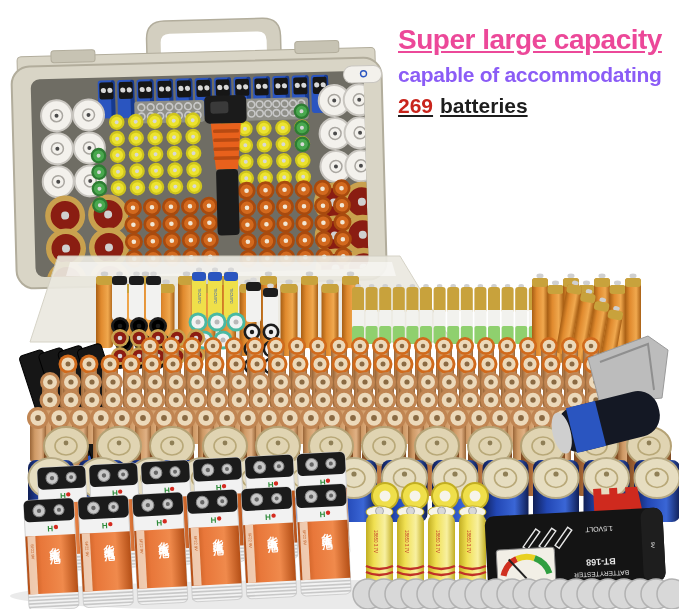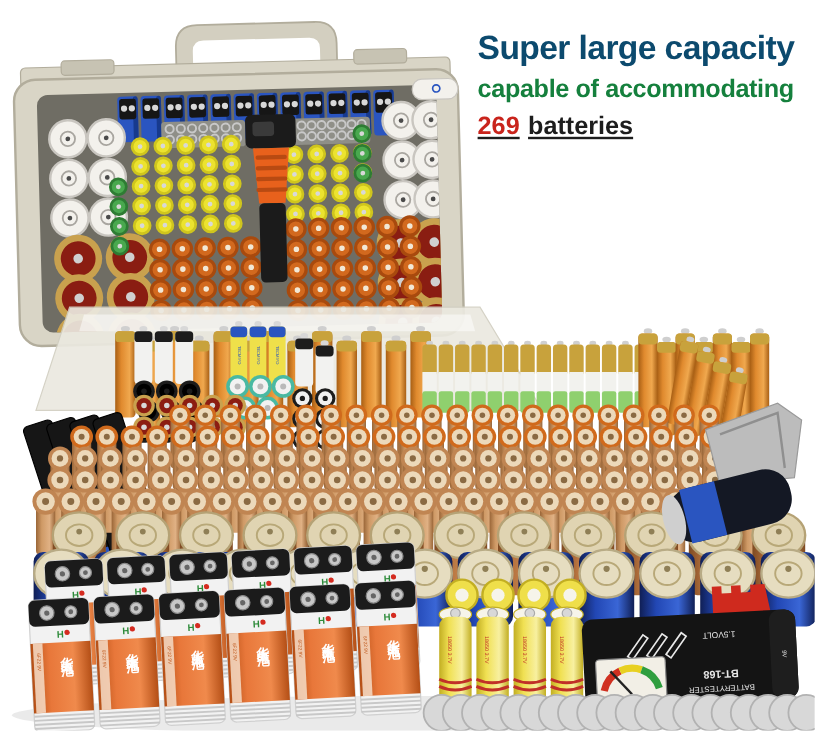--- a/index.html
+++ b/index.html
@@ -1,21 +1,21 @@
 <!DOCTYPE html>
 <html><head>
 <meta charset="utf-8">
 <style>
   html,body{margin:0;padding:0;background:#ffffff;}
   #stage{position:relative;width:679px;height:609px;overflow:hidden;background:#ffffff;
          font-family:"Liberation Sans",sans-serif;}
   #scene{position:absolute;left:0;top:0;}
   #headline{position:absolute;left:398px;top:24px;width:276px;line-height:1.15;}
-  #headline .l1{font-size:28px;font-weight:700;color:#0c4a6e;letter-spacing:-0.5px;white-space:nowrap;}
-  #headline .l2{font-size:21px;font-weight:700;color:#15803d;margin-top:7px;letter-spacing:-0.3px;white-space:nowrap;}
+  #headline .l1{font-size:28px;font-weight:700;color:#ec4899;letter-spacing:-0.5px;white-space:nowrap;text-decoration:underline;}
+  #headline .l2{font-size:21px;font-weight:700;color:#8b5cf6;margin-top:7px;letter-spacing:-0.3px;white-space:nowrap;}
   #headline .l3{font-size:21px;font-weight:700;color:#1d1d1d;margin-top:7px;text-decoration:underline;}
   #headline .count{color:#c9241c;margin-right:7px;}
   svg text{font-family:"Liberation Sans",sans-serif;}
 </style>
 </head>
 <body>
 
 <div id="stage">
   <svg id="scene" width="679" height="609" viewBox="0 0 679 609" xmlns="http://www.w3.org/2000/svg">
       <defs>

